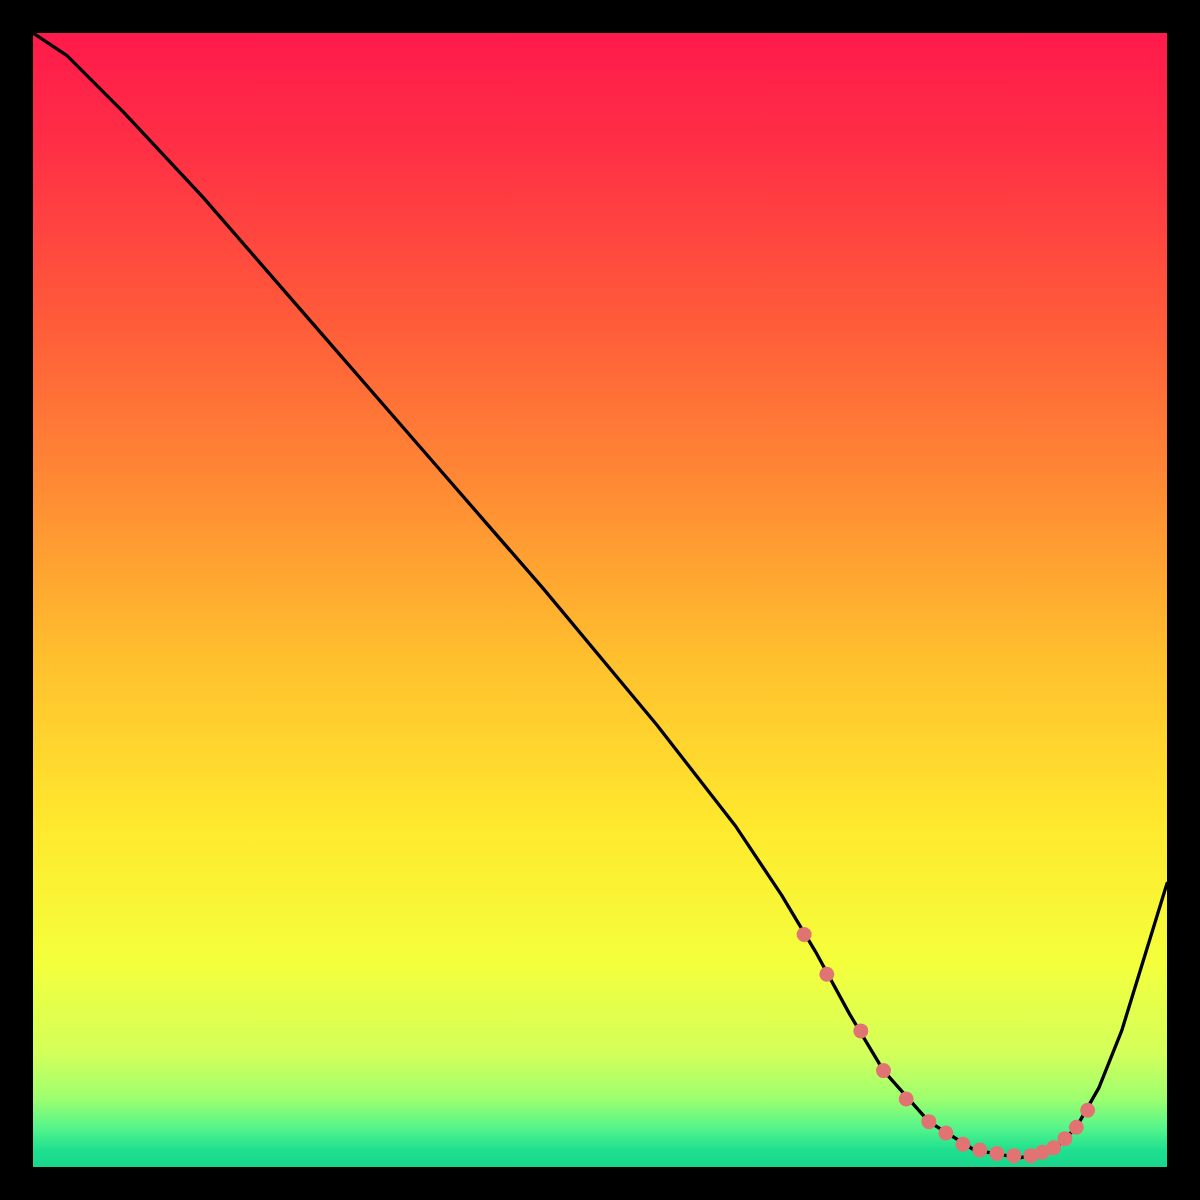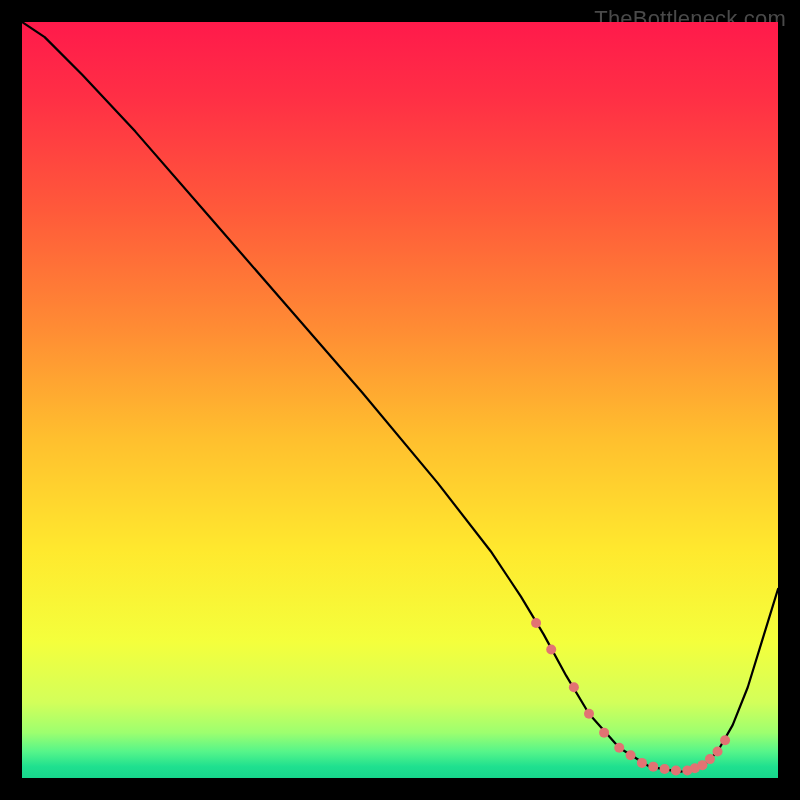--- a/index.html
+++ b/index.html
@@ -38,21 +38,20 @@
   .plot-area svg {
     display: block;
     width: 756px;
     height: 756px;
   }
 </style>
 </head>
 <body>
 
 <div class="frame">
-  <div class="attribution">TheBottleneck.com</div>
 
   <div class="plot-area">
     <svg viewBox="0 0 756 756" preserveAspectRatio="none">
       <defs>
         <linearGradient id="bgGrad" x1="0" y1="0" x2="0" y2="1">
             <stop offset="0.00%" stop-color="#ff1a4b"></stop>
             <stop offset="10.00%" stop-color="#ff2f45"></stop>
             <stop offset="25.00%" stop-color="#ff5a3a"></stop>
             <stop offset="40.00%" stop-color="#ff8a34"></stop>
             <stop offset="55.00%" stop-color="#ffbf2e"></stop>

